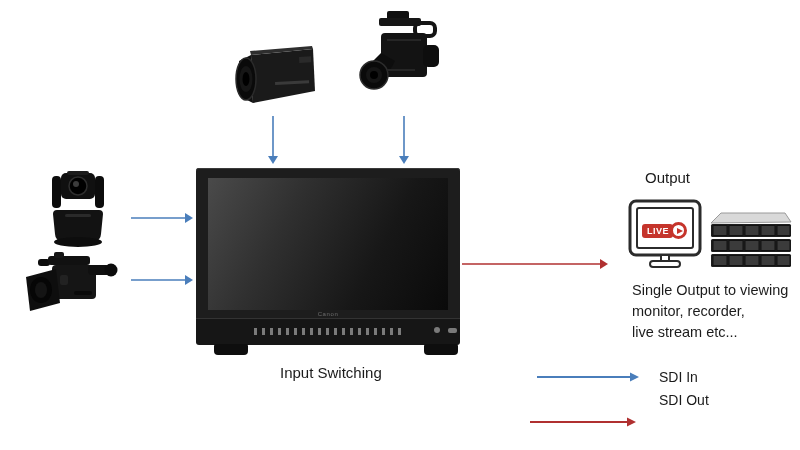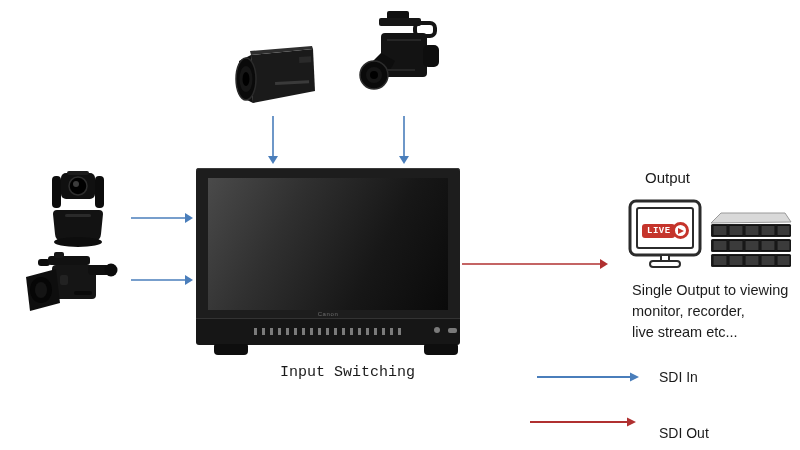--- a/index.html
+++ b/index.html
@@ -41,47 +41,47 @@
     background:repeating-linear-gradient(90deg,#8d8d8d 0 3px,transparent 3px 8px);
   }
   .knob{position:absolute;top:8px;width:6px;height:6px;border-radius:50%;background:#7a7a7a;}
   .knob.k1{left:238px;}
   .knob.k2{left:252px;border-radius:2px;width:9px;height:5px;top:9px;}
   .foot{top:344px;width:34px;height:11px;background:#0e0e0e;border-radius:2px 2px 4px 4px;}
   .foot.f1{left:214px;}
   .foot.f2{left:424px;}
 
   
-  .label-input{left:280px;top:364px;font-size:15px;color:#1a1a1a;font-family:Liberation Mono, monospace;}
+  .label-input{left:280px;top:364px;font-size:15px;color:#1a1a1a;}
   .output-title{left:645px;top:169px;width:120px;font-size:15px;color:#1a1a1a;}
   .output-desc{left:632px;top:280px;width:175px;font-size:14.5px;line-height:21px;color:#1c1c1c;}
   .output-desc span{display:block;}
 
   
   .live-monitor{left:628px;top:199px;width:74px;height:70px;}
-  .live-badge{left:642px;top:222px;display:flex;align-items:center;font-family:Liberation Mono, monospace;}
+  .live-badge{left:642px;top:222px;display:flex;align-items:center;}
   .live-pill{
     background:#c5342b;color:#fff;font-size:9px;font-weight:bold;letter-spacing:.5px;
     padding:2px 4px 2px 5px;border-radius:3px;line-height:10px;
   }
   .live-circle{
     width:11px;height:11px;border-radius:50%;border:3px solid #c5342b;background:#fff;
     margin-left:-3px;display:flex;align-items:center;justify-content:center;
   }
   .play-tri{
     width:0;height:0;border-left:6px solid #c5342b;
     border-top:3.5px solid transparent;border-bottom:3.5px solid transparent;margin-left:2px;
   }
 
   .server-icon{left:709px;top:207px;width:84px;height:62px;}
   .legend-blue{left:533px;top:371px;}
   .legend-red{left:526px;top:416px;}
   .legend-label{font-size:14px;color:#1a1a1a;}
   .lbl-sdi-in{left:659px;top:369px;}
-  .lbl-sdi-out{left:659px;top:425px;text-align:center;}
+  .lbl-sdi-out{left:659px;top:392px;text-align:center;}
 </style>
 </head>
 <body>
 
 <div class="canvas">
 
   <svg class="flow-arrows" viewBox="0 0 800 450">
     <g>
       <line x1="273" y1="116" x2="273" y2="157" stroke="#4a7ebb" stroke-width="1.6"></line>
       <polygon points="268,156 278,156 273,164" fill="#4a7ebb"></polygon>

